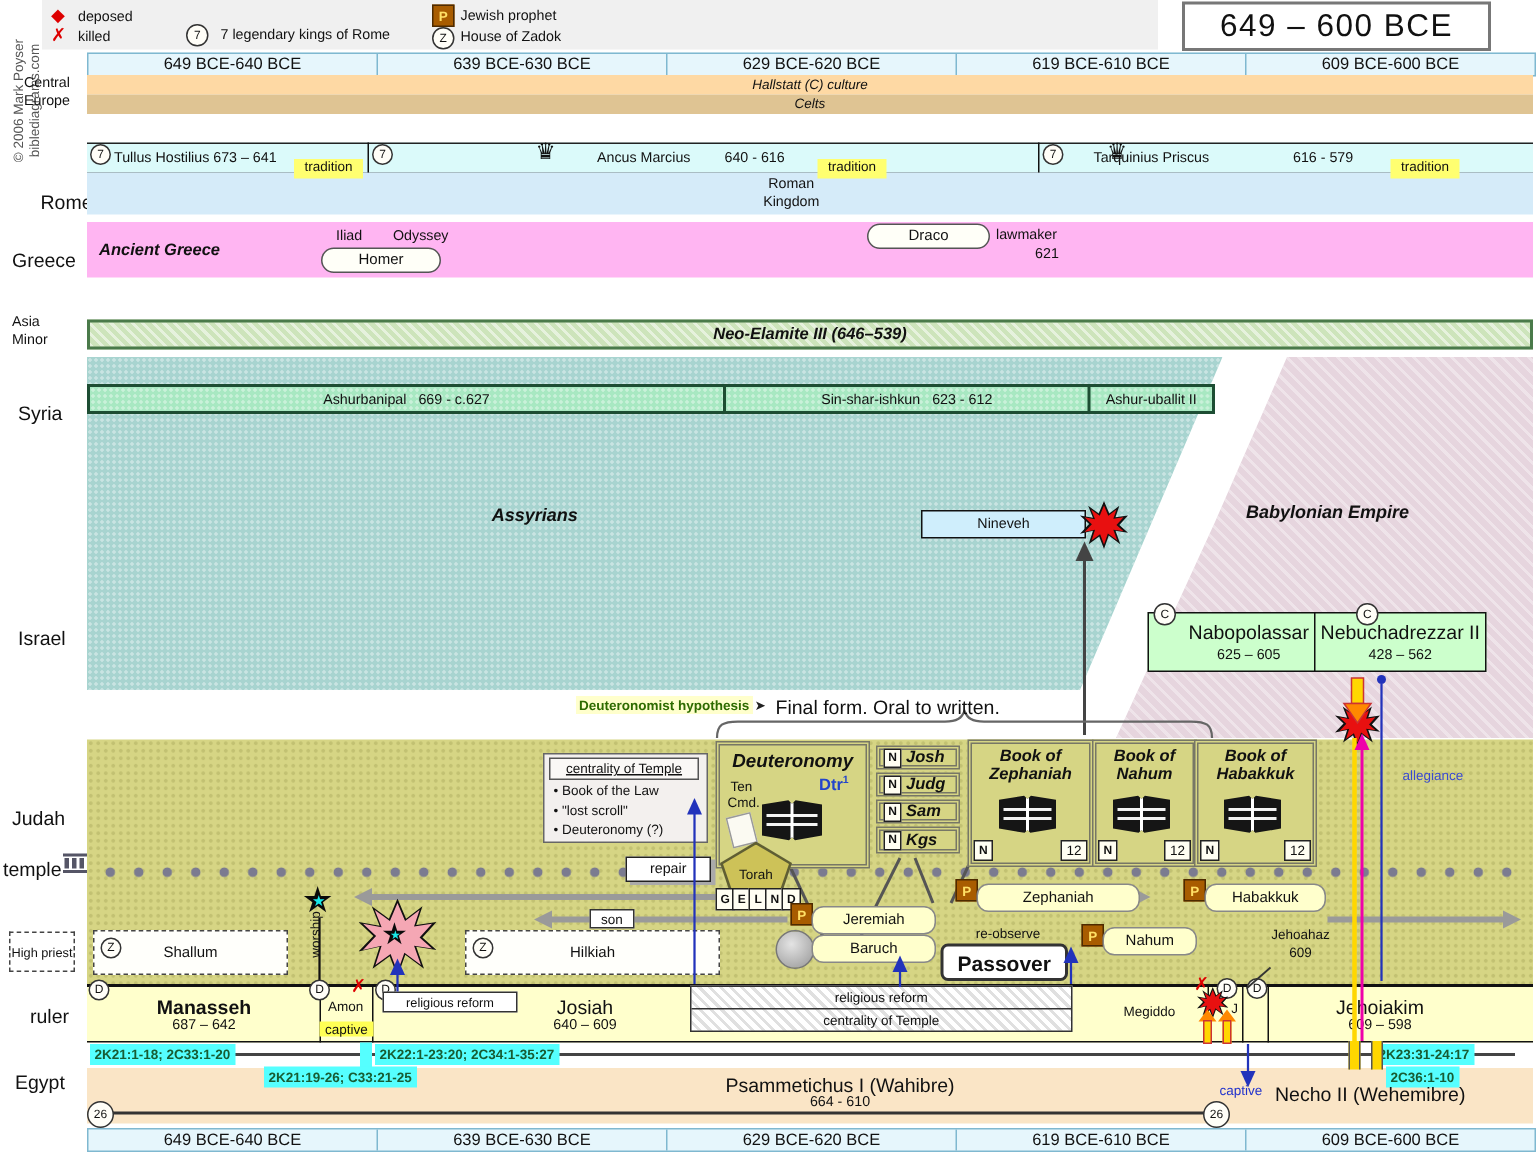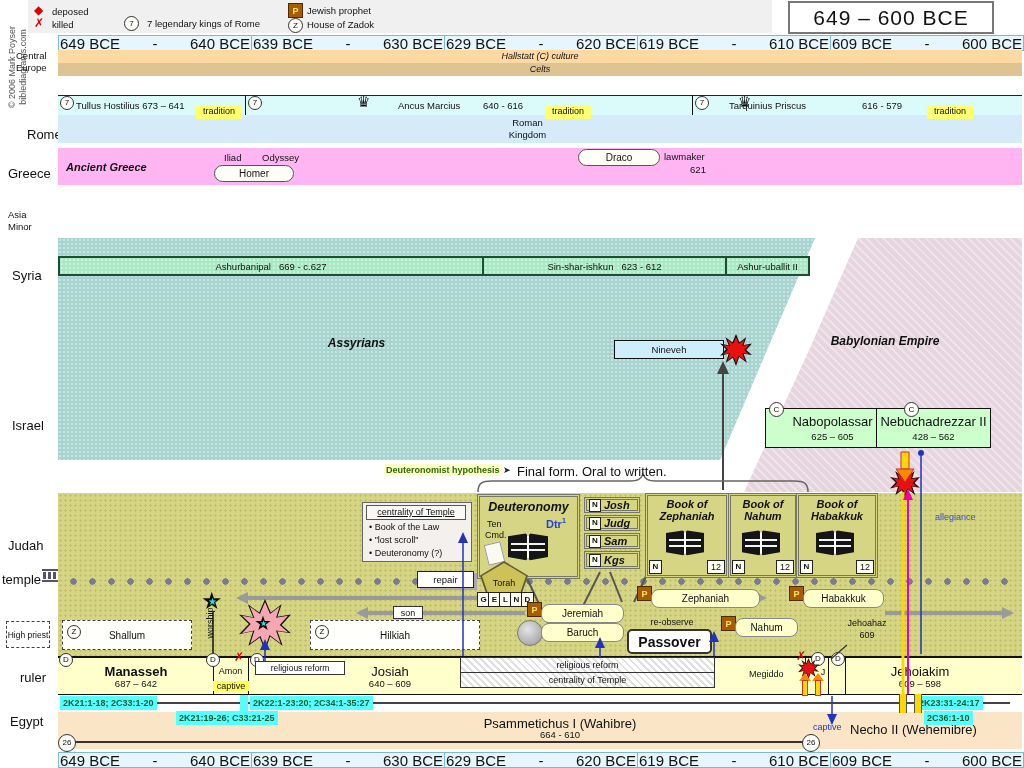--- a/index.html
+++ b/index.html
@@ -12,22 +12,22 @@
   .circ{position:absolute;border:1px solid #333;border-radius:50%;background:#fffef8;
         display:flex;align-items:center;justify-content:center;font-size:8px;line-height:1}
   .pill{position:absolute;background:#ffffcc;border:1px solid #888;border-radius:8px;
         display:flex;align-items:center;justify-content:center;font-size:10px}
   .pb{position:absolute;background:#a85c00;border:1px solid #4d2a00;color:#ffe066;
       font-weight:bold;font-size:9px;display:flex;align-items:center;justify-content:center}
   .dashbox{position:absolute;border:1px dashed #444;background:#fffffb}
   .cyan{position:absolute;background:#55ffff;color:#175c33;font-size:9px;font-weight:bold;
         display:flex;align-items:center;padding:0 3px;white-space:nowrap}
   .tl{position:absolute;display:flex;border:1px solid #7fb8d0;background:#e6f6fc}
-  .tlc{flex:1;display:flex;justify-content:space-between;align-items:center;
-       padding:0 1px;border-right:1px solid #7fb8d0;font-size:15px}
+  .tlc{flex:1;display:flex;justify-content:center;align-items:center;
+       padding:0 18px;border-right:1px solid #7fb8d0;font-size:11px}
   .tlc:last-child{border-right:none}
   .dbl{position:absolute;border:3px double #776;background:#d6d584}
   .nb{background:#fffef2;border:1px solid #222;font-size:8px;font-weight:bold;
       display:flex;align-items:center;justify-content:center;line-height:1}
   .sb{clip-path:polygon(50% 0%,61% 26%,82% 10%,74% 34%,100% 30%,82% 50%,100% 66%,74% 62%,
       84% 90%,60% 72%,50% 100%,40% 74%,18% 90%,27% 62%,0% 68%,19% 48%,0% 30%,27% 35%,17% 10%,39% 26%)}
   .bk{position:absolute;background:#151515;clip-path:polygon(0 12%,44% 2%,50% 10%,56% 2%,
       100% 12%,100% 86%,55% 97%,50% 90%,45% 97%,0 86%)}
   .bk .pg{position:absolute;left:8%;top:20%;width:84%;height:52%;
       background:repeating-linear-gradient(180deg,transparent 0 4px,rgba(255,255,255,.95) 4px 6px)}
@@ -171,20 +171,21 @@
 
   <div class="ab" style="left:58px;top:148px;width:964px;height:37px;background:#ffb5f2"></div>
   <span class="ab b i f11" style="left:66px;top:161px">Ancient Greece</span>
   <span class="ab f95" style="left:224px;top:152px">Iliad</span>
   <span class="ab f95" style="left:262px;top:152px">Odyssey</span>
   <div class="pill" style="left:214px;top:165px;width:78px;height:15px;background:#fffff8;border:1.5px solid #555;border-radius:9px">Homer</div>
   <div class="pill" style="left:578px;top:149px;width:80px;height:15px;background:#fffff8;border:1.5px solid #555;border-radius:9px">Draco</div>
   <span class="ab f95" style="left:664px;top:151px">lawmaker</span>
   <span class="ab f95 tc" style="left:678px;top:164px;width:40px">621</span>
 
+  <div class="ab tc b i f11 hatchG" style="left:58px;top:213px;width:964px;height:20px;border:2px solid #4a7a4a;line-height:16px;box-sizing:border-box">Neo-Elamite III (646–539)</div>
 
   <div class="ab texteal" style="left:58px;top:238px;width:964px;height:222px;background-color:#a8d4d0;clip-path:polygon(0 0,757px 0,662px 222px,0 222px)"></div>
   <div class="ab hatchB" style="left:58px;top:238px;width:964px;height:254px;clip-path:polygon(800px 0,964px 0,964px 254px,686px 254px,752px 110px)"></div>
   <div class="ab tc b i f12" style="left:294px;top:336px;width:125px">Assyrians</div>
   <div class="ab tc b i f12" style="left:800px;top:334px;width:170px">Babylonian Empire</div>
 
   <div class="ab" style="left:58px;top:256px;width:752px;height:20px;display:flex;border:2px solid #1d4d33;box-sizing:border-box;background-color:#a8e8c2">
       <div class="texteal f95" style="width:422px;display:flex;align-items:center;justify-content:center;gap:8px;border-right:2px solid #1d4d33">
         <span>Ashurbanipal</span>
         <span>669 - c.627</span>

